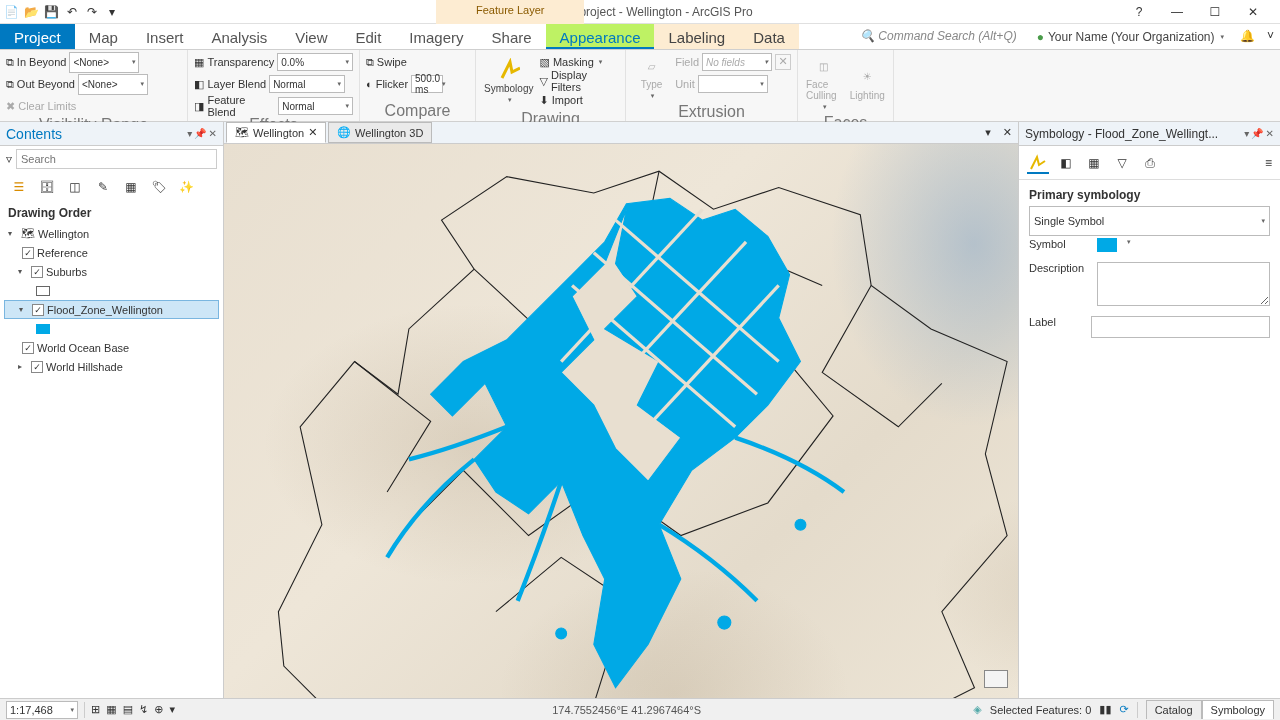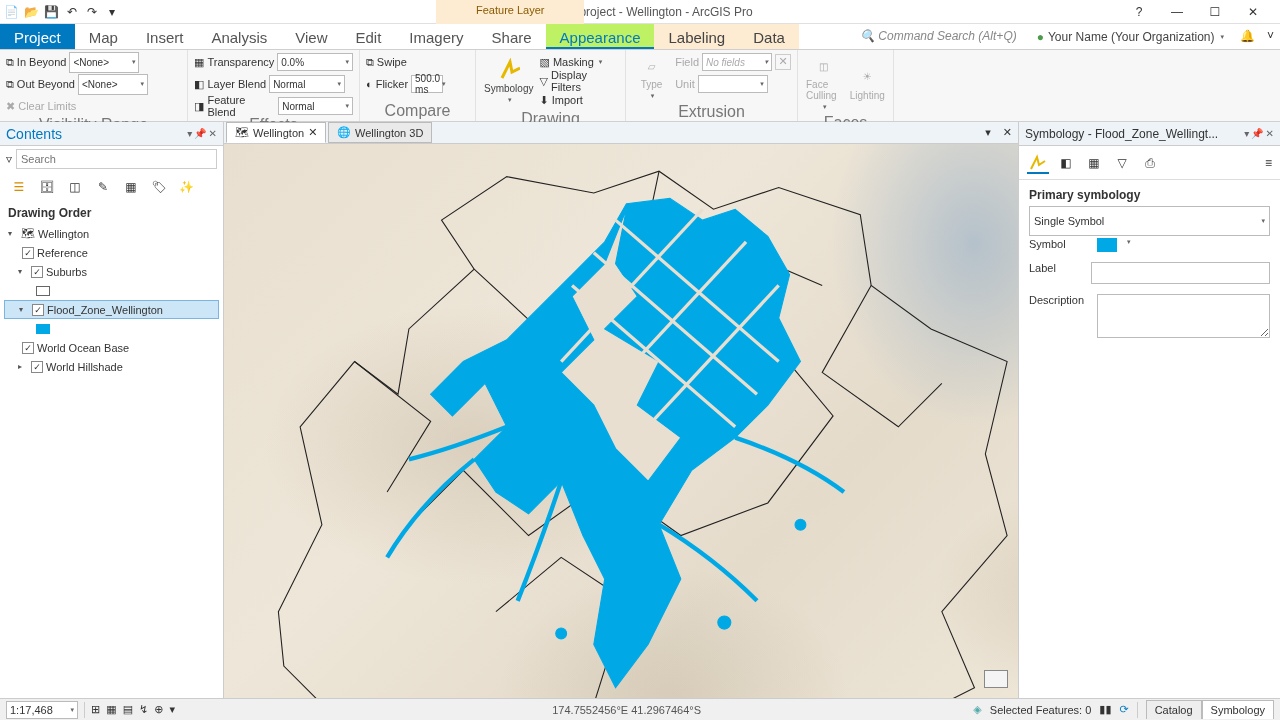--- a/index.html
+++ b/index.html
@@ -437,26 +437,26 @@
       <div class="sym-select">
           <span>Single Symbol</span>
           <span class="caret">▾</span>
         </div>
       <div class="sym-row">
           <label>Symbol</label>
           <div class="sym-swatch"></div>
           <span class="caret">▾</span>
         </div>
       <div class="sym-row">
+          <label>Description</label>
+          <textarea class="sym-textarea" style=""></textarea>
+        </div>
+      <div class="sym-row">
           <label>Label</label>
           <input class="sym-input" style="">
-        </div>
-      <div class="sym-row">
-          <label>Description</label>
-          <textarea class="sym-textarea" style=""></textarea>
         </div>
     </div>
   </div>
 </div>
 
 <div class="statusbar">
   <div style="width:274px;display:flex;align-items:center;gap:6px">
     <div class="status-combo">
         <span>1:17,468</span>
         <span class="caret">▾</span>

